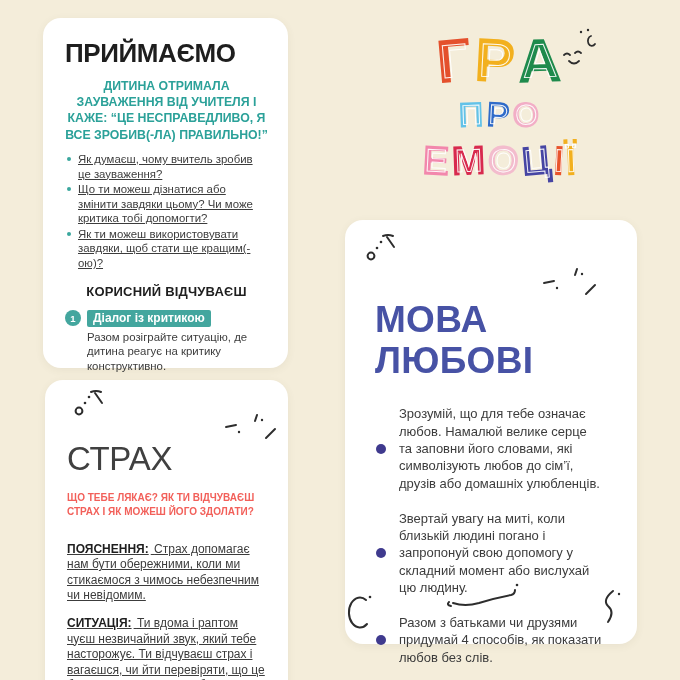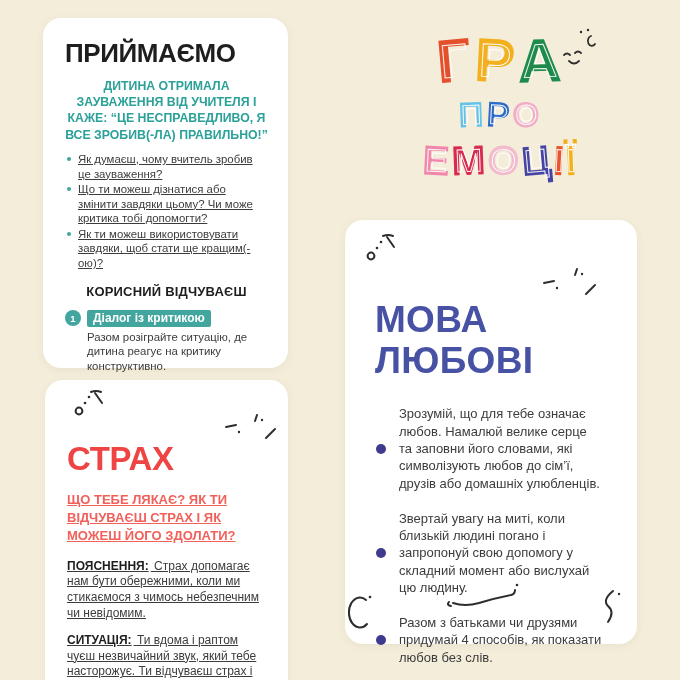--- a/index.html
+++ b/index.html
@@ -38,22 +38,22 @@
   .step{margin-bottom:11px;}
   .step-head{display:flex;align-items:center;gap:6px;}
   .step-num{
     width:16px;height:16px;border-radius:50%;background:#43a69e;color:#fff;
     font-size:9.5px;font-weight:800;display:flex;align-items:center;justify-content:center;flex:0 0 16px;
   }
   .step-label{background:#43a69e;color:#fff;font-size:12px;font-weight:700;padding:1px 6px 2px;border-radius:2px;}
   .step-desc{font-size:11.4px;color:#3c3c3c;line-height:1.28;margin:3px 0 0 22px;max-width:205px;}
 
   
-  .c2-title{font-size:33px;font-weight:700;color:#ef4444;margin:46px 0 13px;letter-spacing:-.3px;}
-  .c2-sub{color:#f2605a;font-weight:800;font-size:13px;line-height:1.38;margin:0 0 14px;max-width:215px;text-decoration:underline;}
+  .c2-title{font-size:33px;font-weight:400;color:#404040;margin:46px 0 13px;letter-spacing:-.3px;}
+  .c2-sub{color:#f2605a;font-weight:800;font-size:10px;line-height:1.38;margin:0 0 23px;max-width:215px;}
   .c2-para{font-size:12px;color:#3c3c3c;line-height:1.3;margin:0 0 12px;max-width:212px;text-decoration:underline;}
   .para-label{color:#1e1e1e;font-weight:800;margin-right:2px;}
 
   
   .c3-title{
     font-size:37px;font-weight:900;color:#4752a5;line-height:1.1;
     margin:64px 0 24px;letter-spacing:.3px;
   }
   .c3-bullets{margin:0;padding:0;list-style:none;font-size:13px;color:#3c3c3c;line-height:1.33;max-width:236px;}
   .c3-bullets li{position:relative;padding-left:24px;margin-bottom:18px;}

